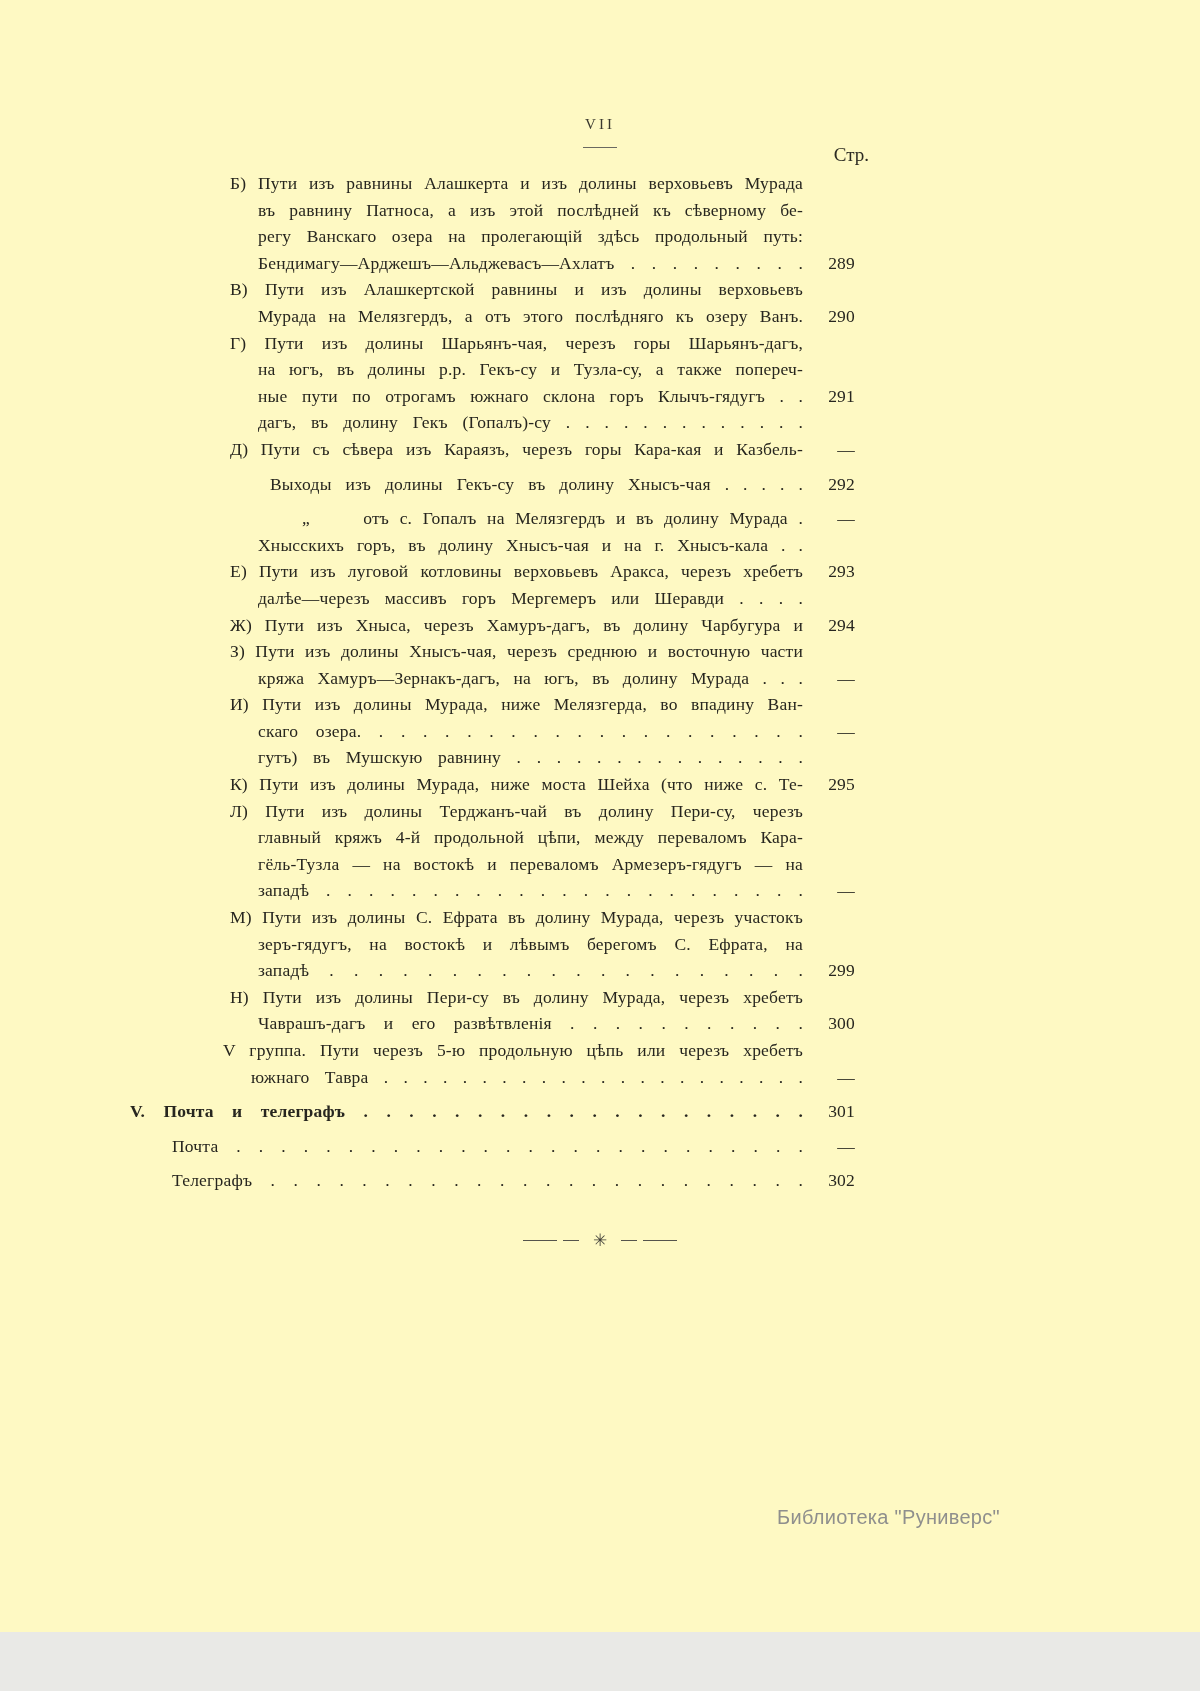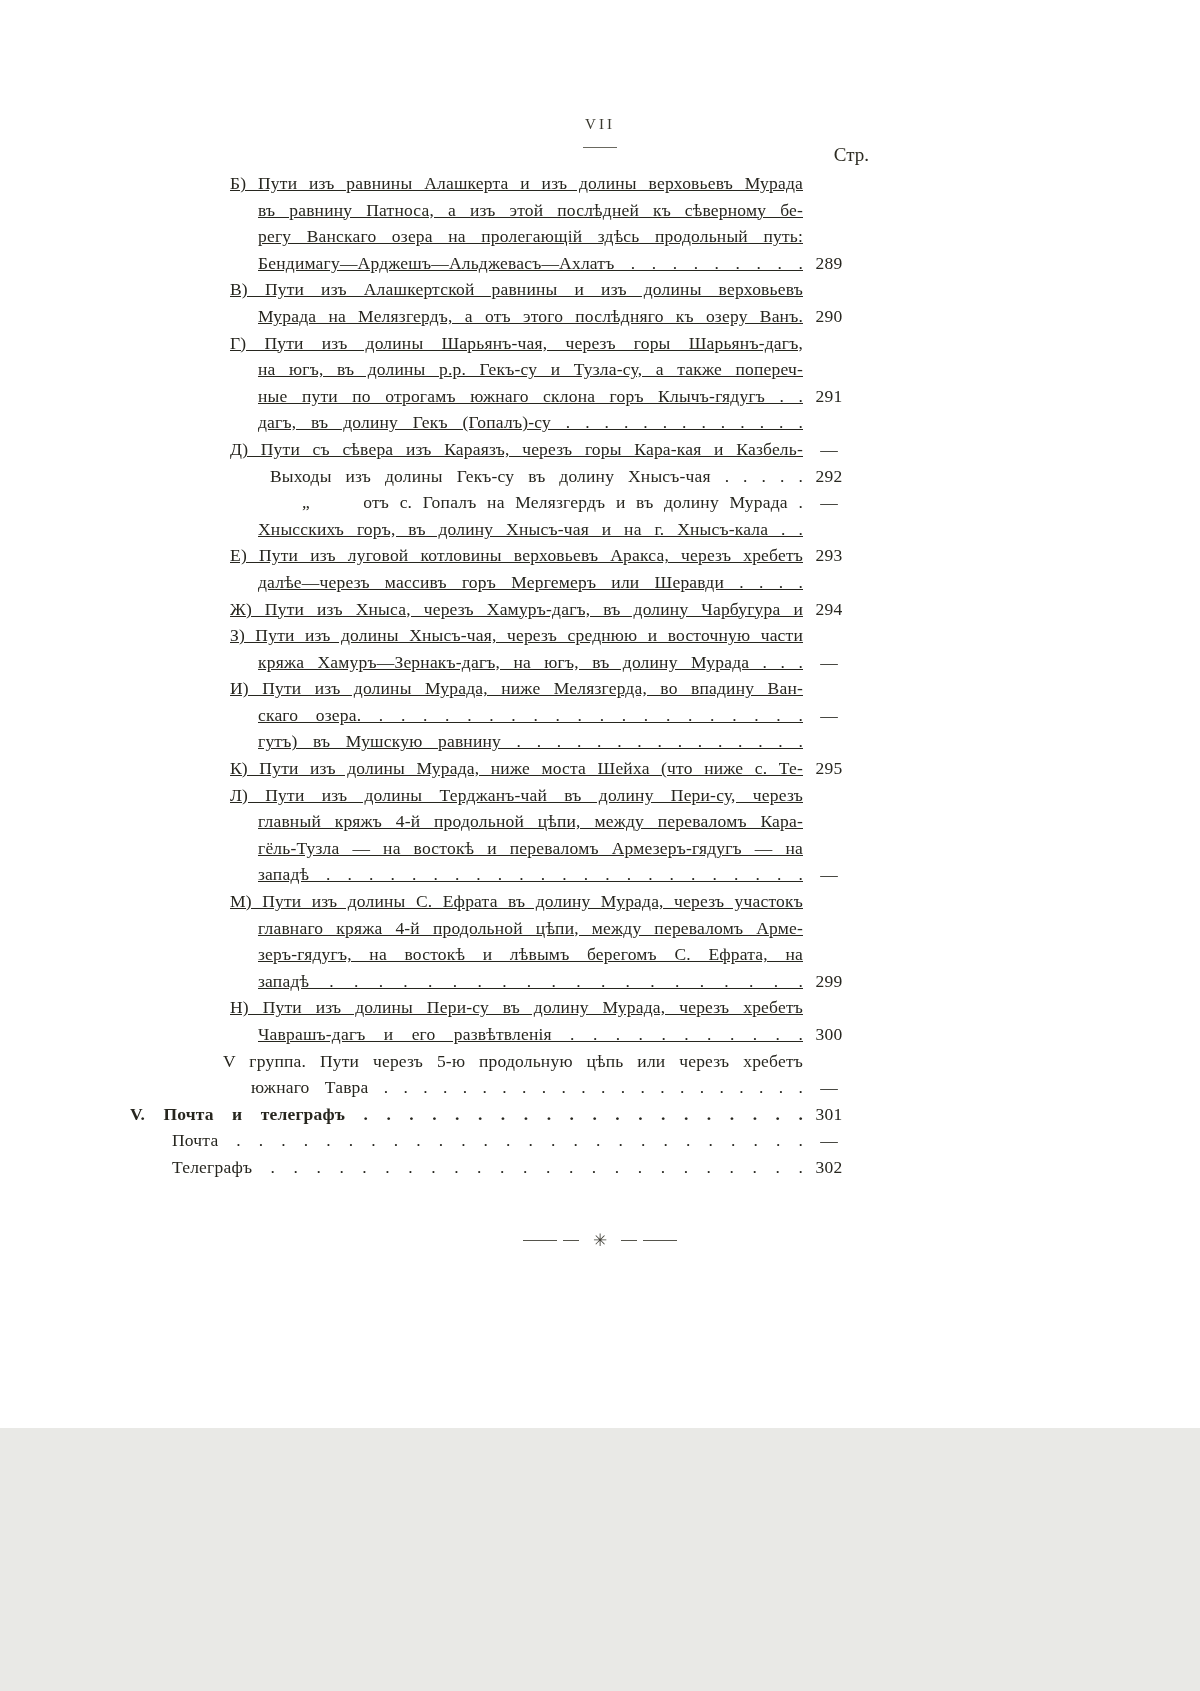--- a/index.html
+++ b/index.html
@@ -1,20 +1,20 @@
 <!DOCTYPE html>
 <html><head>
 <meta charset="utf-8">
 <style>
   html,body { margin:0; padding:0; background:#e9e9e6; }
   .page {
     position:relative;
-    width:1200px; height:1428px;
+    width:1200px; height:1632px;
     margin:0 auto;
-    background:#ffffff;
+    background:#fef9c3;
     font-family:"Liberation Serif","DejaVu Serif",serif;
     color:#27261f;
     overflow:hidden;
   }
   
   .page-num {
     position:absolute; top:116px; left:0; right:0;
     text-align:center; font-size:15px; letter-spacing:3px; color:#3a392f;
   }
   .page-num-rule {
@@ -25,23 +25,23 @@
     position:absolute; top:144px; right:331px;
     font-size:19px; color:#2c2b22;
   }
   
   .toc {
     position:absolute; top:170px; left:130px; width:725px;
     font-size:17.5px; line-height:26.6px; letter-spacing:0.2px;
   }
   .entry { display:flex; align-items:flex-end; }
   .entry-text { flex:1 1 auto; min-width:0; }
-  .entry-page { flex:0 0 52px; text-align:center; font-weight:normal; white-space:nowrap; }
+  .entry-page { flex:0 0 52px; text-align:right; font-weight:normal; white-space:nowrap;margin-top:8px; }
   .line { text-align:justify; text-align-last:justify; }
-  .item  .entry-text { margin-left:100px; padding-left:28px;text-decoration:underline; }
+  .item  .entry-text { margin-left:100px; padding-left:28px; }
   .item  .line.first { text-indent:-28px; }
   .sub   .entry-text { margin-left:140px; }
   .sub2  .entry-text { margin-left:172px; }
   .group .entry-text { margin-left:93px; padding-left:28px; }
   .group .line.first { text-indent:-28px; }
   .section { font-weight:bold; }
   .section .entry-page { font-weight:normal; }
   .section .entry-text { margin-left:0; }
   .plain .entry-text { margin-left:42px; }
   
@@ -153,21 +153,20 @@
           <div class="line first">Л) Пути изъ долины Терджанъ-чай въ долину Пери-су, черезъ</div>
           <div class="line">главный кряжъ 4-й продольной цѣпи, между переваломъ Кара-</div>
           <div class="line">гёль-Тузла — на востокѣ и переваломъ Армезеръ-гядугъ — на</div>
           <div class="line">западѣ . . . . . . . . . . . . . . . . . . . . . . .</div>
         </div>
         <div class="entry-page">—</div>
       </div>
       <div class="entry item">
         <div class="entry-text">
           <div class="line first">М) Пути изъ долины С. Ефрата въ долину Мурада, черезъ участокъ</div>
-          <div class="line">главнаго кряжа 4-й продольной цѣпи, между переваломъ Арме-</div>
           <div class="line">зеръ-гядугъ, на востокѣ и лѣвымъ берегомъ С. Ефрата, на</div>
           <div class="line">западѣ . . . . . . . . . . . . . . . . . . . .</div>
         </div>
         <div class="entry-page">299</div>
       </div>
       <div class="entry item">
         <div class="entry-text">
           <div class="line first">Н) Пути изъ долины Пери-су въ долину Мурада, черезъ хребетъ</div>
           <div class="line">Чаврашъ-дагъ и его развѣтвленія . . . . . . . . . . .</div>
         </div>

